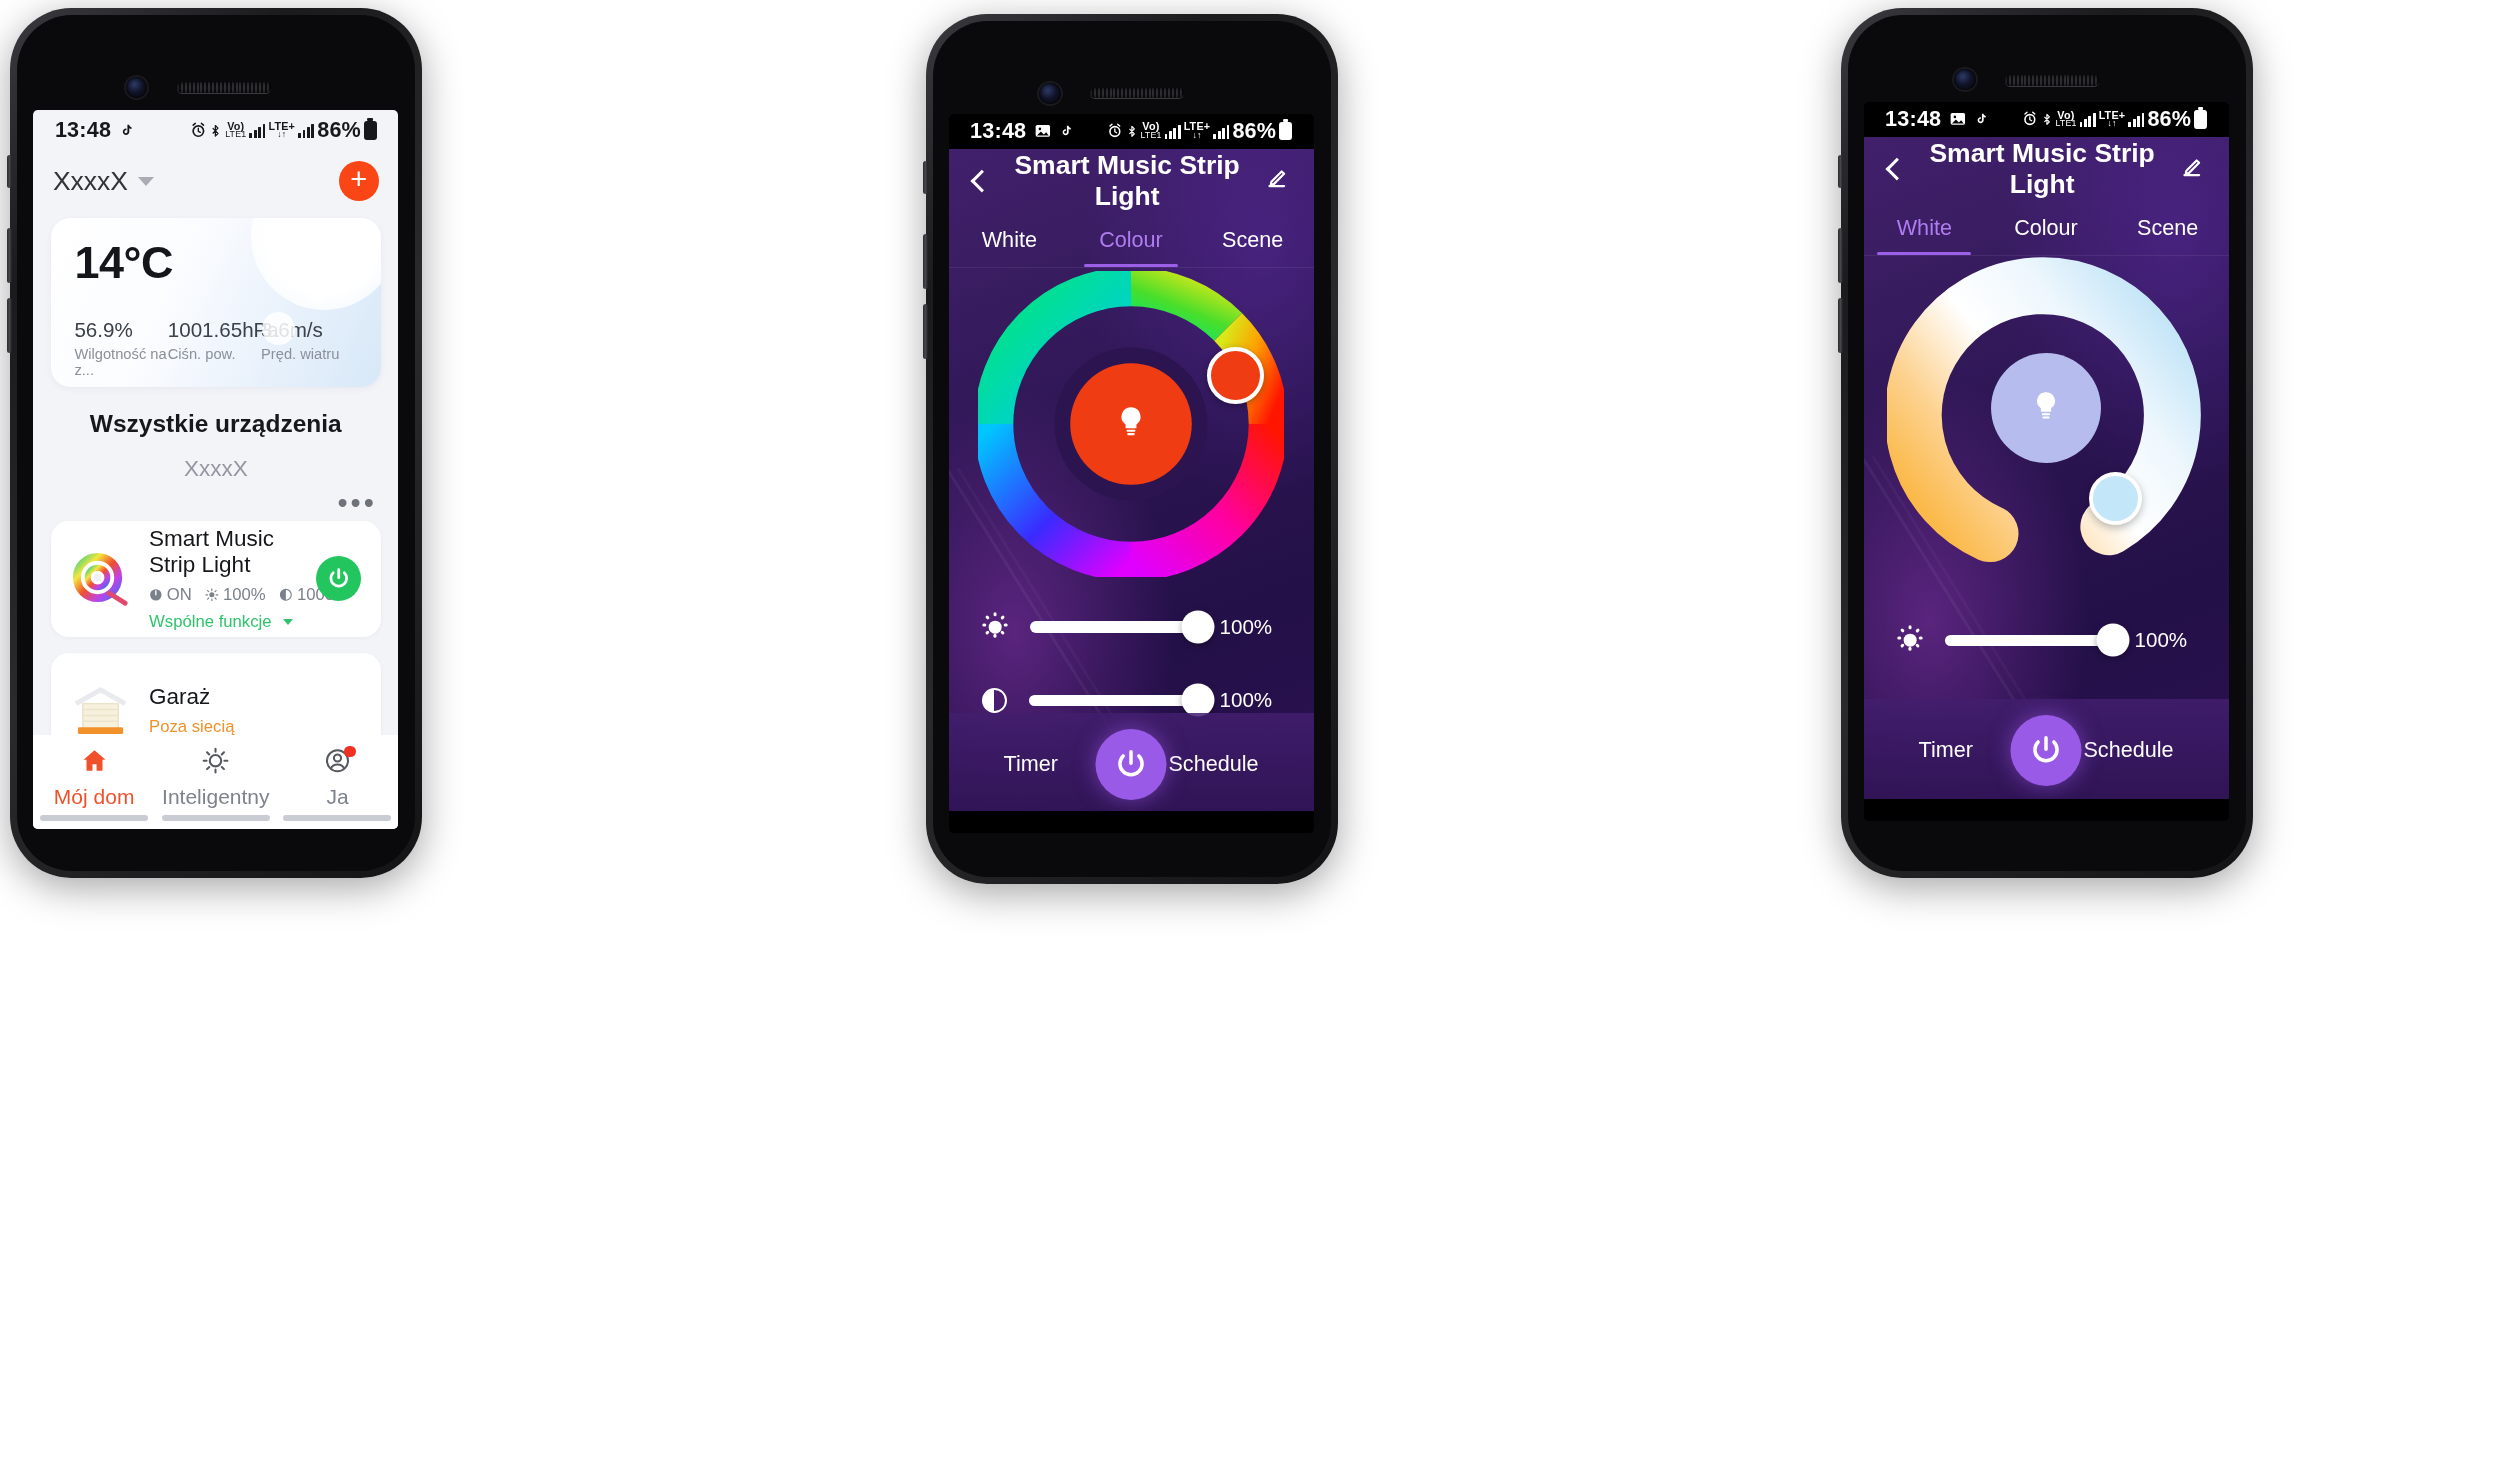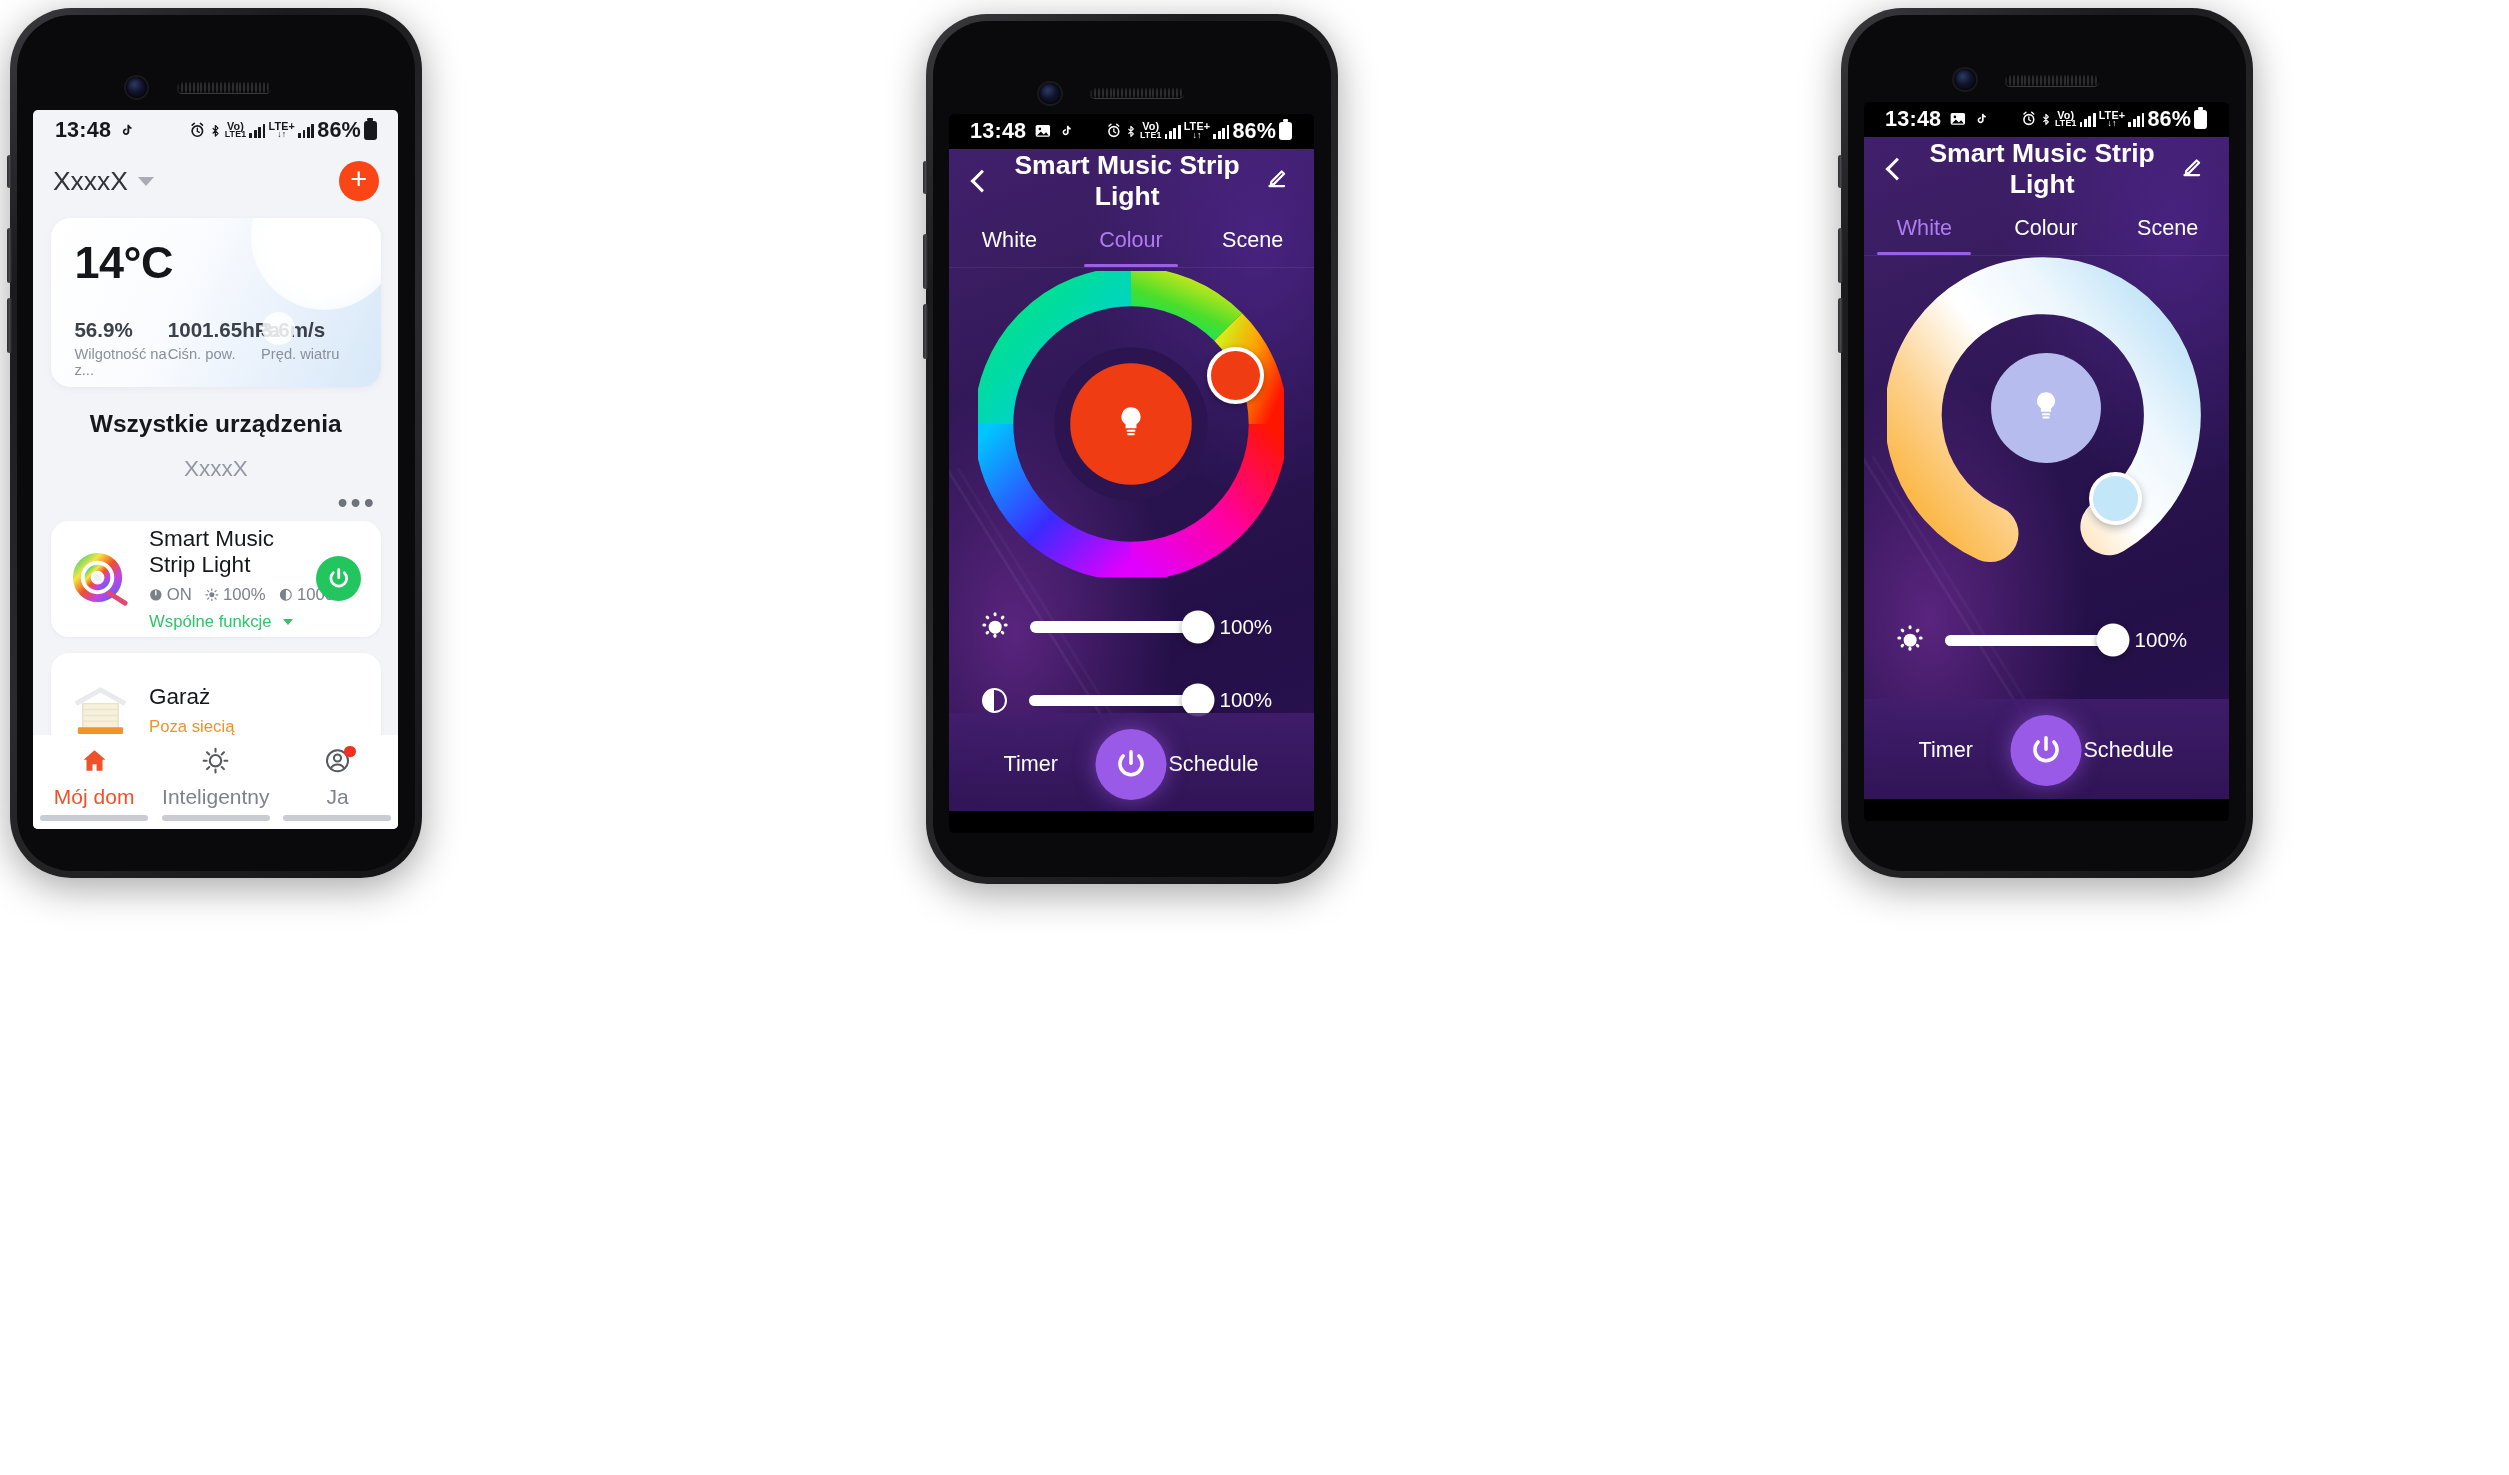--- a/index.html
+++ b/index.html
@@ -51,21 +51,21 @@
   .ic { display: inline-flex; align-items: center; justify-content: center; }
   .sig {
     display: inline-flex; align-items: flex-end; gap: 1.5px; height: 14.7px;
   }
   .sig i { width: 2.9px; background: currentColor; display: block; border-radius: 0.5px;}
   .sig i:nth-child(1){height:4.9px}
   .sig i:nth-child(2){height:7.8px}
   .sig i:nth-child(3){height:10.8px}
   .sig i:nth-child(4){height:13.7px}
   .netlbl { font-size: 10.8px; line-height: 8.8px; font-weight: 700; text-align:center; }
-  .netlbl small { display:block; font-size: 8.8px; line-height: 8.8px; font-weight:700;}
+  .netlbl small { display:block; font-size: 8.8px; line-height: 8.8px; font-weight:400;}
   .batt {
     width: 12.7px; height: 18.6px; border: 2px solid currentColor; border-radius: 2.9px;
     position: relative; background: currentColor;
   }
   .batt::after {
     content:""; position:absolute; top:-4.9px; left:50%; transform:translateX(-50%);
     width:5.9px; height:2.9px; background: currentColor; border-radius: 1px;
   }
 
   
@@ -97,21 +97,21 @@
     background: radial-gradient(circle at 50% 50%, #ffffff 55%, rgba(255,255,255,.35) 100%);
     top:-55px; right:-17.6px;
   }
   .weather-card .bub1 { position:absolute; width:33px;height:33px;border-radius:50%;
     background:rgba(255,255,255,.85); right:86px; top:94px; }
   .weather-card .bub2 { position:absolute; width:15.7px;height:15.7px;border-radius:50%;
     background:rgba(255,255,255,.7); right:55px; top:71px; }
   .temp { font-size: 45px; font-weight: 700; color: #14161a; letter-spacing:-0.5px; }
   .wrow { display:flex; margin-top: 29px; }
   .wcell { width: 33%; }
-  .wval { font-size: 20.6px; font-weight: 700; color: #3b4149; }
+  .wval { font-size: 20.6px; font-weight: 400; color: #3b4149; }
   .wlab { font-size: 14.7px; color: #8a9099; margin-top: 3.9px; }
   .sec-head {
     display:flex; align-items:center; padding: 23.5px 21.6px 11.8px; gap: 17.6px; flex-direction: column;
   }
   .sec-title { font-size: 24.5px; font-weight: 700; color: #17181c; }
   .sec-sub { font-size: 22.5px; color: #9297a1; }
   .sec-dots { margin-left:auto; color:#6d727b; font-size: 29px; letter-spacing:2.9px; line-height:9.8px;}
   .dev-card {
     margin: 0 17.6px 15.7px; background: #fff; border-radius: 17.6px;
     display:flex; align-items:center; padding: 19.6px 19.6px;

